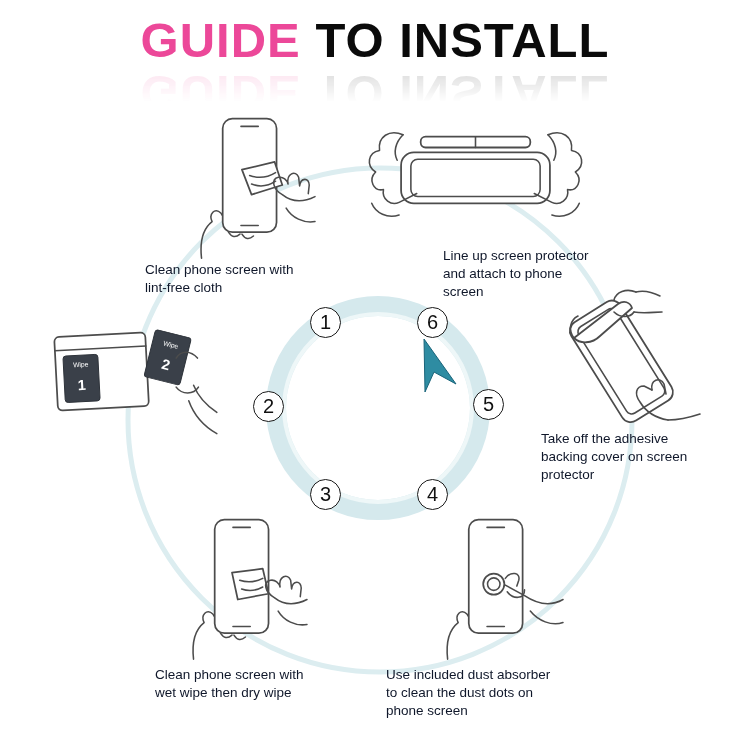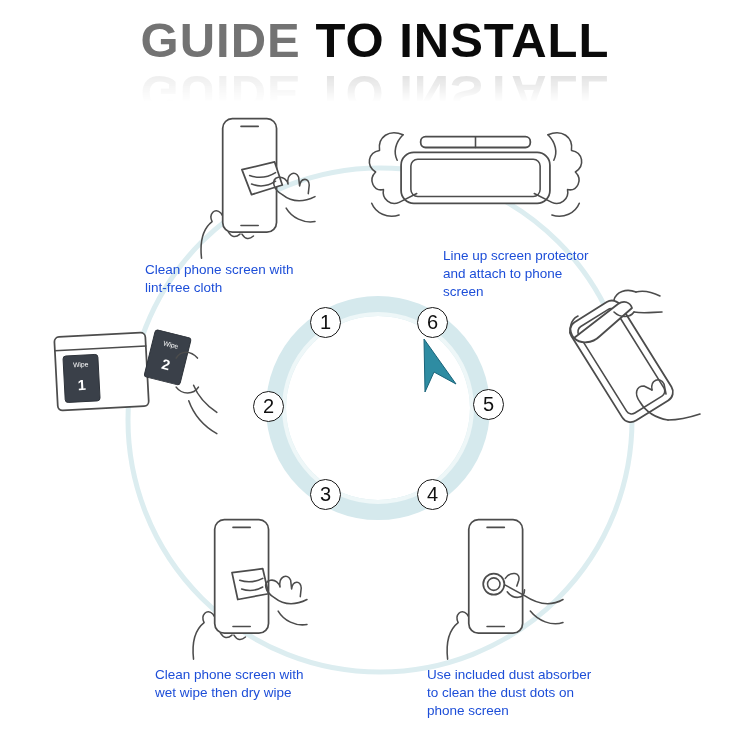--- a/index.html
+++ b/index.html
@@ -2,38 +2,38 @@
 <html><head>
 <meta charset="utf-8">
 <style>
   *{box-sizing:border-box;margin:0;padding:0}
   html,body{background:#fff}
   .canvas{position:relative;width:750px;height:750px;background:#fff;overflow:hidden;
           font-family:"Liberation Sans",sans-serif}
   
   .title-wrap{position:absolute;top:16px;left:0;width:100%;text-align:center;line-height:1;z-index:4}
   .title{font-size:49px;font-weight:800;letter-spacing:1px;color:#0b0b0b;white-space:nowrap}
-  .t-accent{color:#737373}
+  .t-accent{color:#ec4899}
   .reflection{transform:scaleY(-1);opacity:.20;margin-top:3px;
     -webkit-mask-image:linear-gradient(to bottom,transparent 30%,rgba(0,0,0,.75) 100%);
     mask-image:linear-gradient(to bottom,transparent 30%,rgba(0,0,0,.75) 100%)}
   
   .rings{position:absolute;left:0;top:0;z-index:0}
   .badge{position:absolute;width:31px;height:31px;background:#fff;border:1.5px solid #1a1a1a;
          border-radius:50%;display:flex;align-items:center;justify-content:center;
          font-size:20px;color:#111;z-index:3}
   
   .art{position:absolute;z-index:2;overflow:visible}
   .ln{fill:none;stroke:#4c4c4c;stroke-width:1.6;stroke-linecap:round;stroke-linejoin:round}
   .ph{fill:#fff;stroke:#4c4c4c;stroke-width:1.8;stroke-linejoin:round}
   .fill-dark{fill:#3a4049;stroke:#2c3138;stroke-width:1}
   .wt{font-family:"Liberation Sans",sans-serif;font-size:7px;fill:#fff;text-anchor:middle}
   .wn{font-family:"Liberation Sans",sans-serif;font-size:15px;font-weight:700;fill:#fff;text-anchor:middle}
   
-  .caption{position:absolute;z-index:3;font-size:13.5px;line-height:1.32;color:#1d4ed8;white-space:pre-line}
+  .caption{position:absolute;z-index:3;font-size:13.5px;line-height:1.32;color:#0f172a;white-space:pre-line}
   .center{text-align:left}
 </style>
 </head>
 <body>
 
 <div class="canvas">
 
   <header class="title-wrap">
     <div class="title">
       <span class="t-accent">GUIDE</span><span> TO INSTALL</span>
@@ -144,19 +144,22 @@
     <path class="ln" d="M70,66 C76,58 86,60 84,68 L82,74"></path>
     <path class="ln" d="M72,80 C78,88 90,88 90,78"></path>
     <path class="ln" d="M130,112 C118,116 104,110 96,100"></path>
   </svg>
 
   <div class="caption center" style="left:145px;top:261px;width:190px">Clean phone screen with
 lint-free cloth</div>
   <div class="caption" style="left:443px;top:247px;width:175px">Line up screen protector
 and attach to phone
 screen</div>
+  <div class="caption" style="left:541px;top:430px;width:170px">Take off the adhesive
+backing cover on screen
+protector</div>
   <div class="caption center" style="left:155px;top:666px;width:185px">Clean phone screen with
 wet wipe then dry wipe</div>
-  <div class="caption" style="left:427px;top:666px;width:200px">Use included dust absorber
+  <div class="caption" style="left:386px;top:666px;width:200px">Use included dust absorber
 to clean the dust dots on
 phone screen</div>
 
 </div>
 
 </body></html>

